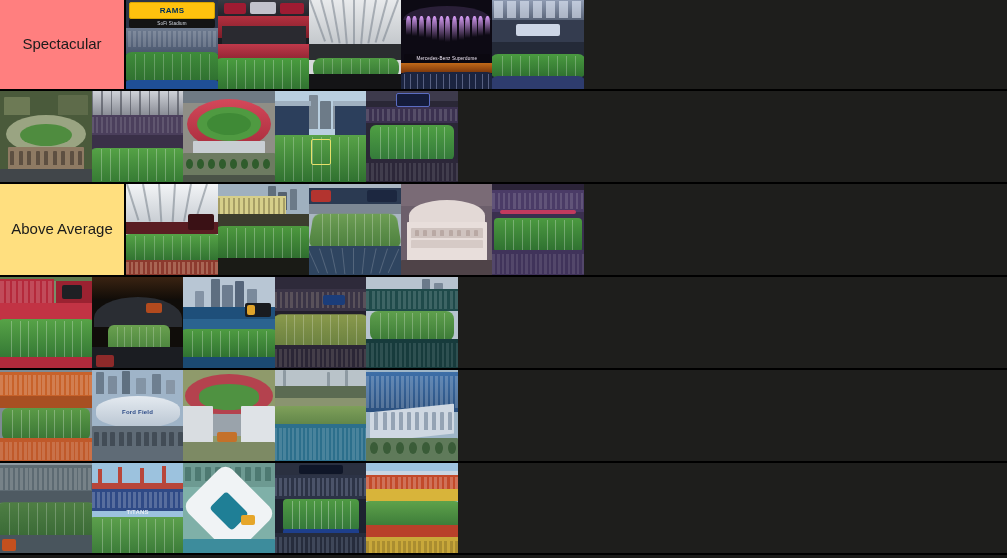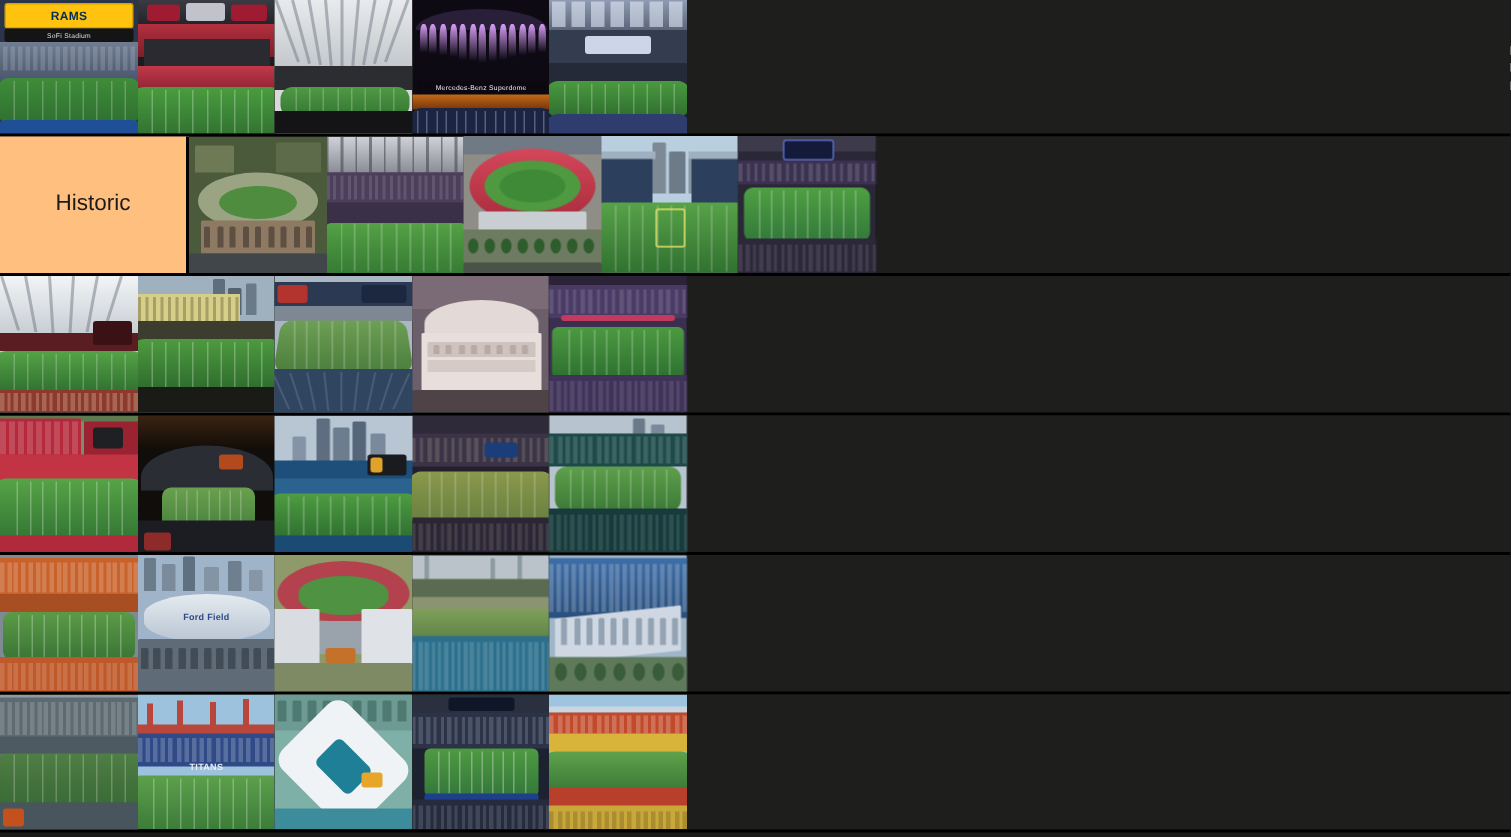--- a/index.html
+++ b/index.html
@@ -99,20 +99,21 @@
         <i style="background: rgb(127, 255, 127);"></i>
         <i style="background: rgb(127, 255, 127);"></i>
         <i style="background: rgb(127, 255, 127);"></i>
         <i style="background: rgb(58, 58, 56);"></i>
       </div>
     <div class="brand-word">TiERMAKER</div>
   </div>
 
   <div class="tier-list">
       <div class="tier-row" style="height: 91px;">
+        <div class="tier-label" style="background: rgb(255, 127, 127);">Spectacular</div>
         <div class="tier-items">
           <div class="tier-cell" title="SoFi Stadium">
             <div class="art">
               <div class="sky" style="left: 0px; top: 0px; width: 92px; height: 92px; background: rgb(43, 52, 72); position: absolute;"></div>
               <div class="board" style="left: 3px; top: 2px; width: 86px; height: 17px; background: rgb(255, 194, 14); border: 1px solid rgb(217, 164, 0);"></div>
               <div class="board" style="left: 8px; top: 5px; width: 76px; height: 11px; background: transparent; color: rgb(0, 48, 90); font-size: 8px; font-weight: 700;">RAMS</div>
               <div class="board" style="left: 3px; top: 19px; width: 86px; height: 9px; background: rgb(20, 20, 20); color: rgb(216, 221, 230);">SoFi Stadium</div>
               <div class="bowl" style="left: -4px; top: 28px; width: 100px; height: 26px; background: linear-gradient(rgb(111, 124, 145), rgb(73, 86, 109)); border-radius: 0px;"></div>
               <div class="crowd" style="left: 2px; top: 31px; width: 3px; height: 16px; background: rgba(255, 255, 255, 0.15);"></div>
               <div class="crowd" style="left: 7px; top: 31px; width: 3px; height: 16px; background: rgba(255, 255, 255, 0.15);"></div>
@@ -252,21 +253,20 @@
               <div class="yard" style="left: 55.2px; top: 56px; height: 20px; opacity: 0.55;"></div>
               <div class="yard" style="left: 64.4px; top: 56px; height: 20px; opacity: 0.55;"></div>
               <div class="yard" style="left: 73.6px; top: 56px; height: 20px; opacity: 0.55;"></div>
               <div class="yard" style="left: 82.8px; top: 56px; height: 20px; opacity: 0.55;"></div>
               <div class="field" style="left: -2px; top: 76px; width: 96px; height: 16px; background: rgb(46, 60, 110);"></div>
             </div>
           </div>
         </div>
       </div>
       <div class="tier-row" style="height: 93px;">
-        <div class="tier-label" style="background: rgb(255, 191, 127);">Historic</div>
         <div class="tier-items">
           <div class="tier-cell" title="Lambeau Field">
             <div class="art">
               <div class="sky" style="left: 0px; top: 0px; width: 92px; height: 92px; background: rgb(74, 90, 59); position: absolute;"></div>
               <div class="bldg" style="left: 4px; top: 6px; width: 26px; height: 18px; background: rgb(109, 122, 85);"></div>
               <div class="bldg" style="left: 58px; top: 4px; width: 30px; height: 20px; background: rgb(94, 107, 74);"></div>
               <div class="bowl" style="left: 6px; top: 24px; width: 80px; height: 38px; background: rgb(154, 164, 130); border-radius: 50%;"></div>
               <div class="field" style="left: 20px; top: 33px; width: 52px; height: 22px; background: rgb(79, 140, 63); border-radius: 50%;"></div>
               <div class="bldg" style="left: 8px; top: 56px; width: 76px; height: 22px; background: rgb(142, 122, 99);"></div>
               <div class="bldg" style="left: 10px; top: 60px; width: 4px; height: 14px; background: rgb(93, 79, 65);"></div>
@@ -426,20 +426,21 @@
               <div class="crowd" style="left: 70.5px; top: 72px; width: 2.5px; height: 18px; background: rgba(255, 255, 255, 0.1);"></div>
               <div class="crowd" style="left: 75.2px; top: 72px; width: 2.5px; height: 18px; background: rgba(255, 255, 255, 0.1);"></div>
               <div class="crowd" style="left: 79.9px; top: 72px; width: 2.5px; height: 18px; background: rgba(255, 255, 255, 0.1);"></div>
               <div class="crowd" style="left: 84.6px; top: 72px; width: 2.5px; height: 18px; background: rgba(255, 255, 255, 0.1);"></div>
               <div class="crowd" style="left: 89.3px; top: 72px; width: 2.5px; height: 18px; background: rgba(255, 255, 255, 0.1);"></div>
             </div>
           </div>
         </div>
       </div>
       <div class="tier-row" style="height: 93px;">
+        <div class="tier-label" style="background: rgb(255, 223, 127);">Above Average</div>
         <div class="tier-items">
           <div class="tier-cell" title="State Farm Stadium">
             <div class="art">
               <div class="sky" style="left: 0px; top: 0px; width: 92px; height: 92px; background: rgb(200, 204, 208); position: absolute;"></div>
               <div class="roofrib" style="left: 0px; top: 0px; width: 92px; height: 40px; background: linear-gradient(rgb(242, 244, 246), rgb(199, 204, 210));"></div>
               <div class="roofrib" style="left: 0px; top: 0px; width: 2px; height: 38px; background: rgba(110, 120, 130, 0.5); transform: rotate(-17.5deg); transform-origin: center top;"></div>
               <div class="roofrib" style="left: 16px; top: 0px; width: 2px; height: 38px; background: rgba(110, 120, 130, 0.5); transform: rotate(-10.5deg); transform-origin: center top;"></div>
               <div class="roofrib" style="left: 32px; top: 0px; width: 2px; height: 38px; background: rgba(110, 120, 130, 0.5); transform: rotate(-3.5deg); transform-origin: center top;"></div>
               <div class="roofrib" style="left: 48px; top: 0px; width: 2px; height: 38px; background: rgba(110, 120, 130, 0.5); transform: rotate(3.5deg); transform-origin: center top;"></div>
               <div class="roofrib" style="left: 64px; top: 0px; width: 2px; height: 38px; background: rgba(110, 120, 130, 0.5); transform: rotate(10.5deg); transform-origin: center top;"></div>

